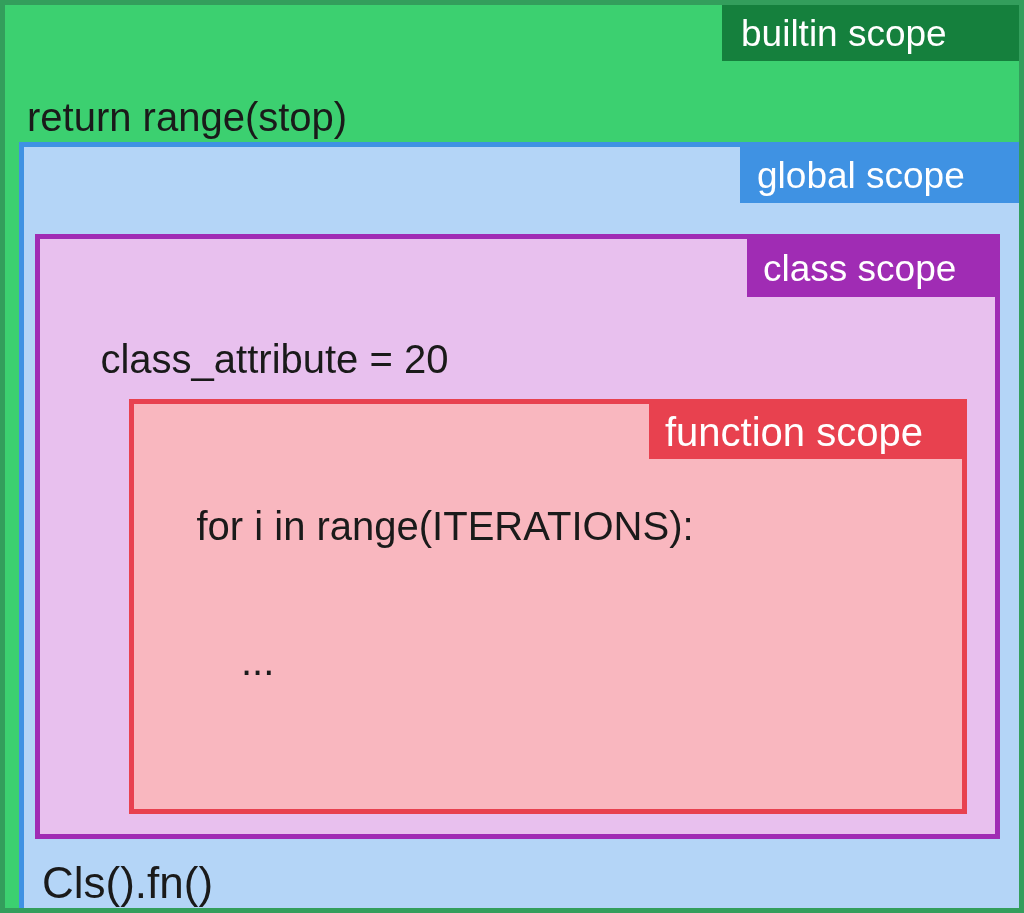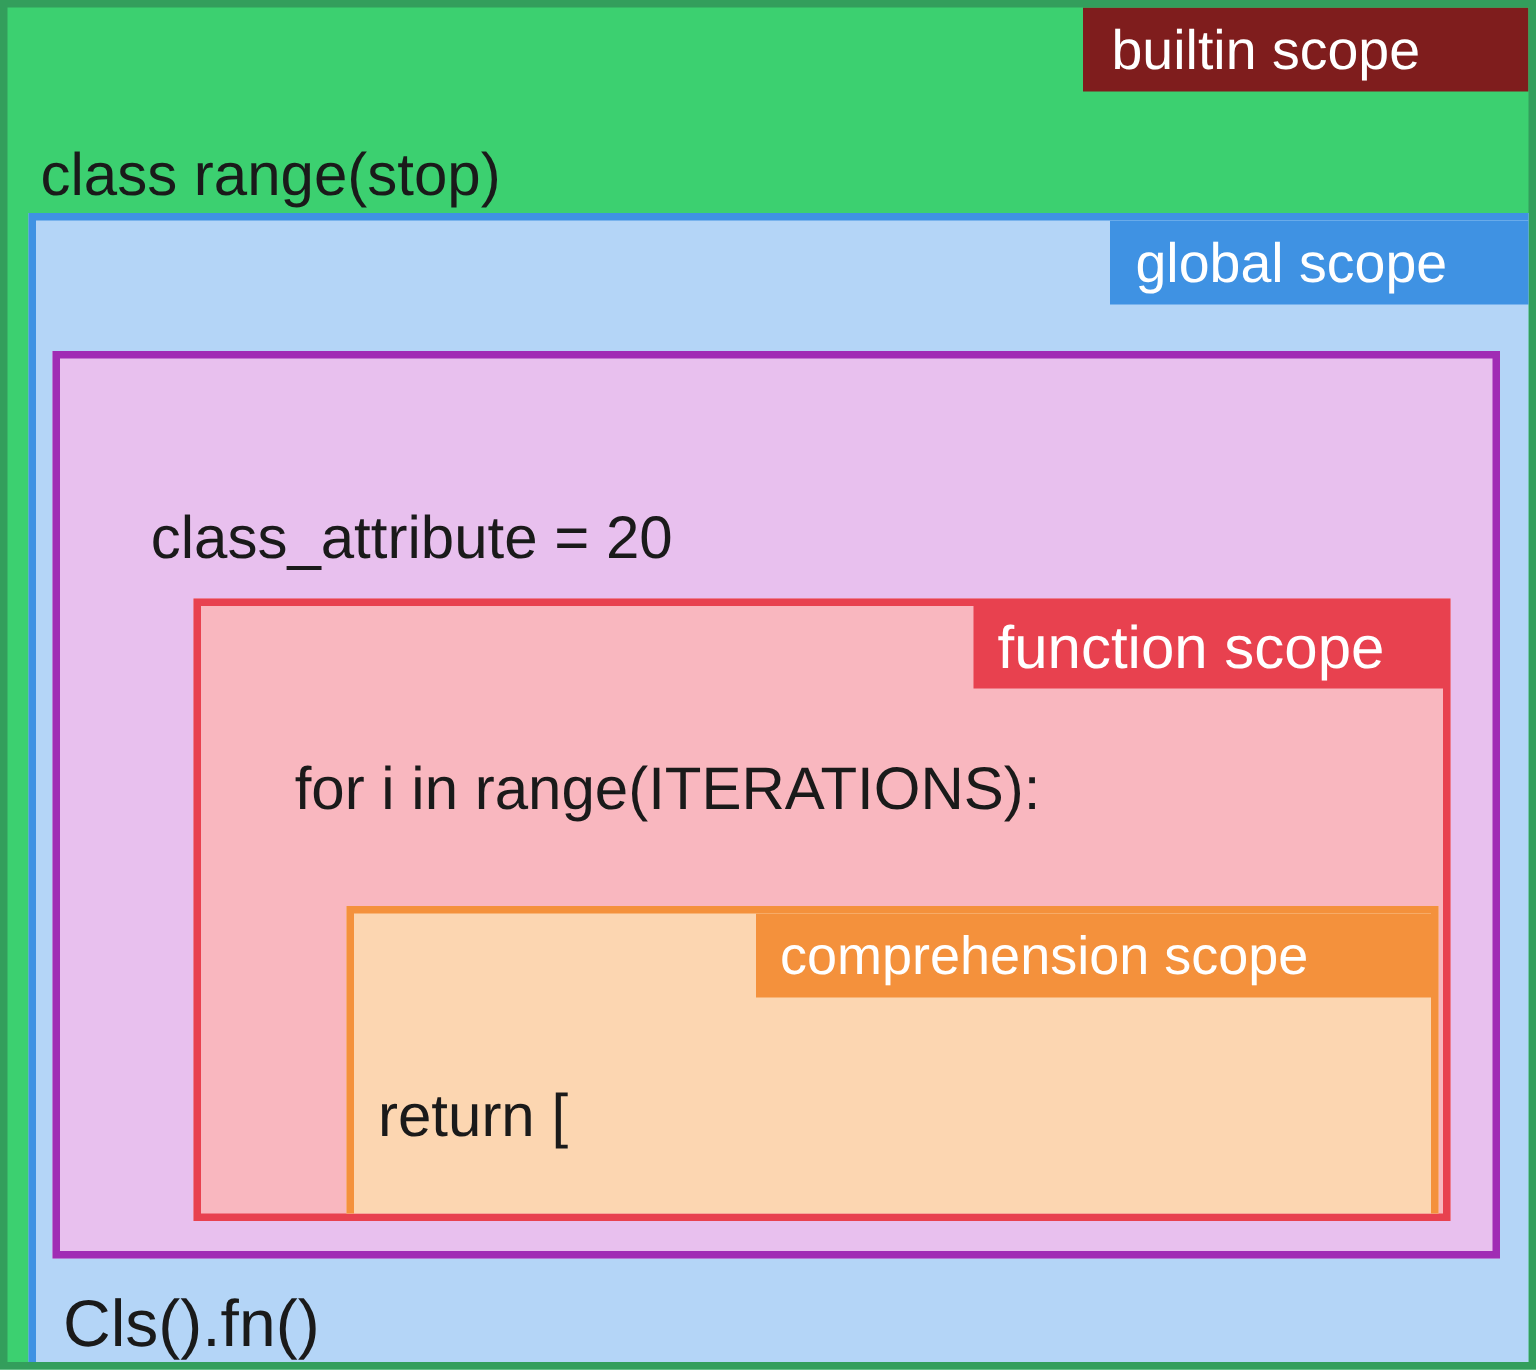--- a/index.html
+++ b/index.html
@@ -62,21 +62,21 @@
   
   #builtin-scope {
     left: 0;
     top: 0;
     width: 1024px;
     height: 913px;
     background: #3cd070;
     border: 5px solid #339e5c;
   }
   #builtin-scope > .scope-label {
-    background: #7f1d1d;
+    background: #15803d;
     width: 297px;
     height: 56px;
     padding-left: 19px;
     font-size: 37px;
   }
   #builtin-code {
     left: 22px;
     top: 12px;
     font-size: 40px;
   }
@@ -181,59 +181,49 @@
 </head>
 <body>
 
 <div id="diagram">
 
   <div class="scope" id="builtin-scope">
 
     <div class="scope-label">builtin scope</div>
 
     <div class="code-block" id="builtin-code">
-      <span class="code-line">class range(stop)</span>
+      <span class="code-line">return range(stop)</span>
       <span class="code-line">    ...</span>
     </div>
 
     <div class="scope" id="global-scope">
 
       <div class="scope-label">global scope</div>
 
       <div class="code-block" id="global-code-top">
         <span class="code-line">ITERATIONS = 10</span>
       </div>
 
       <div class="scope" id="class-scope">
 
+        <div class="scope-label">class scope</div>
 
         <div class="code-block" id="class-code">
           <span class="code-line">    class_attribute = 20</span>
         </div>
 
         <div class="scope" id="function-scope">
 
           <div class="scope-label">function scope</div>
 
           <div class="code-block" id="function-code">
             <span class="code-line">    for i in range(ITERATIONS):</span>
             <span class="code-line">        ...</span>
           </div>
 
-          <div class="scope" id="comprehension-scope">
-
-            <div class="scope-label">comprehension scope</div>
-
-            <div class="code-block" id="comprehension-code">
-              <span class="code-line">return [</span>
-              
-              
-            </div>
-
-          </div>
 
         </div>
 
       </div>
 
       <div class="code-block" id="global-code-bottom">
         <span class="code-line">Cls().fn()</span>
       </div>
 
     </div>

